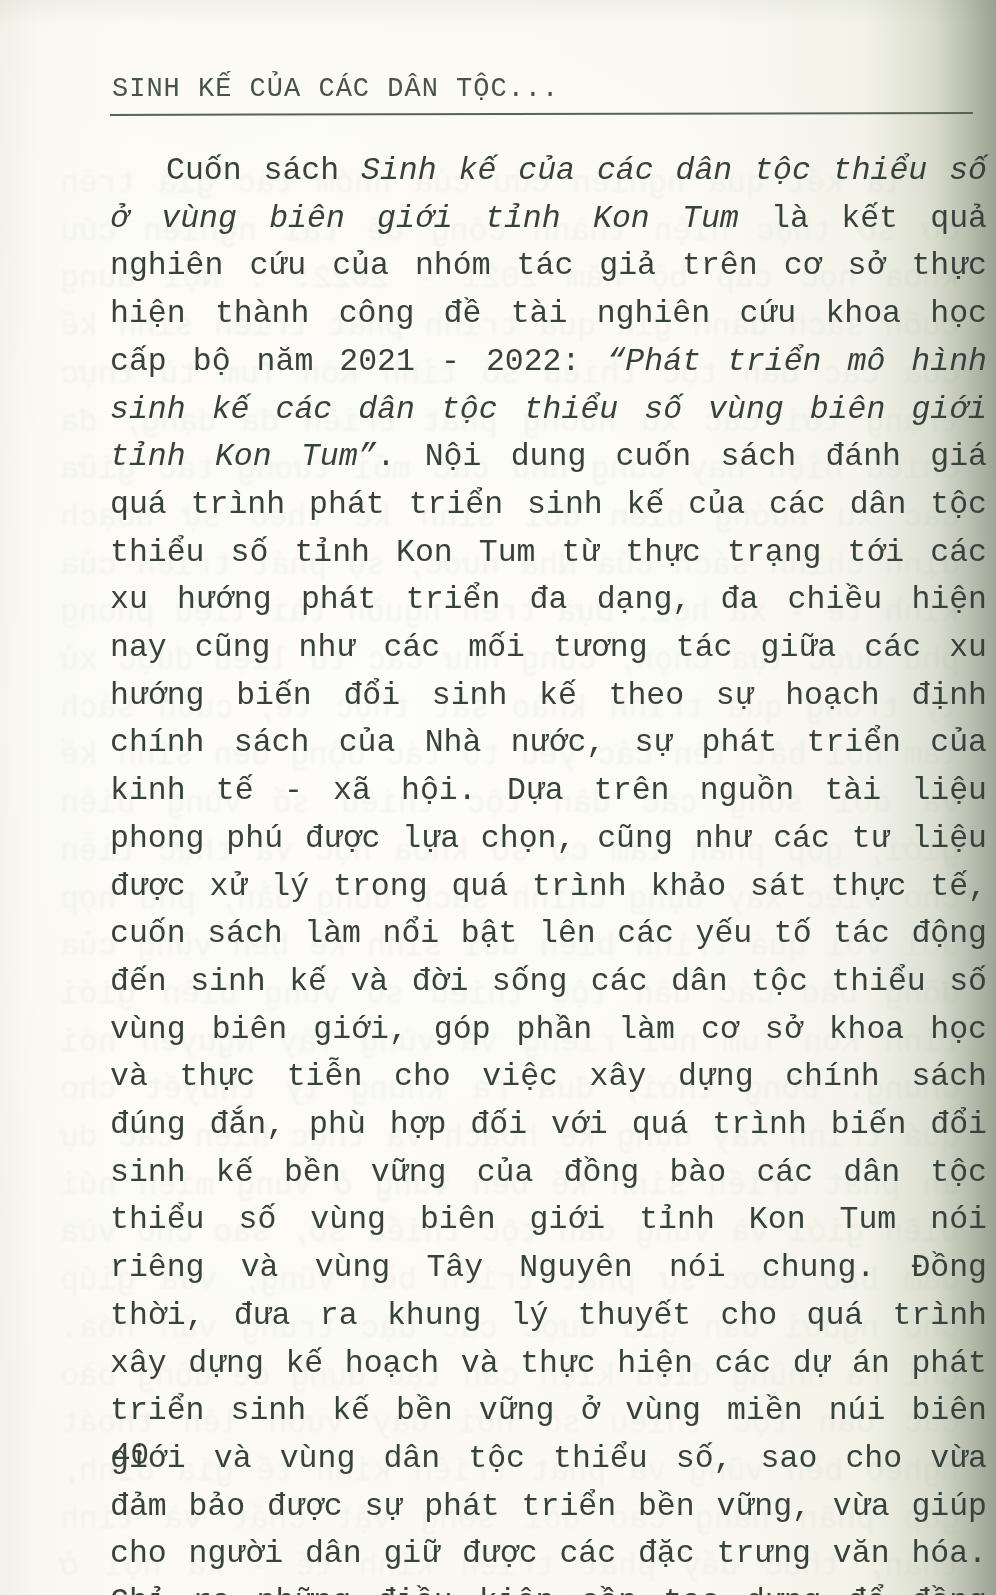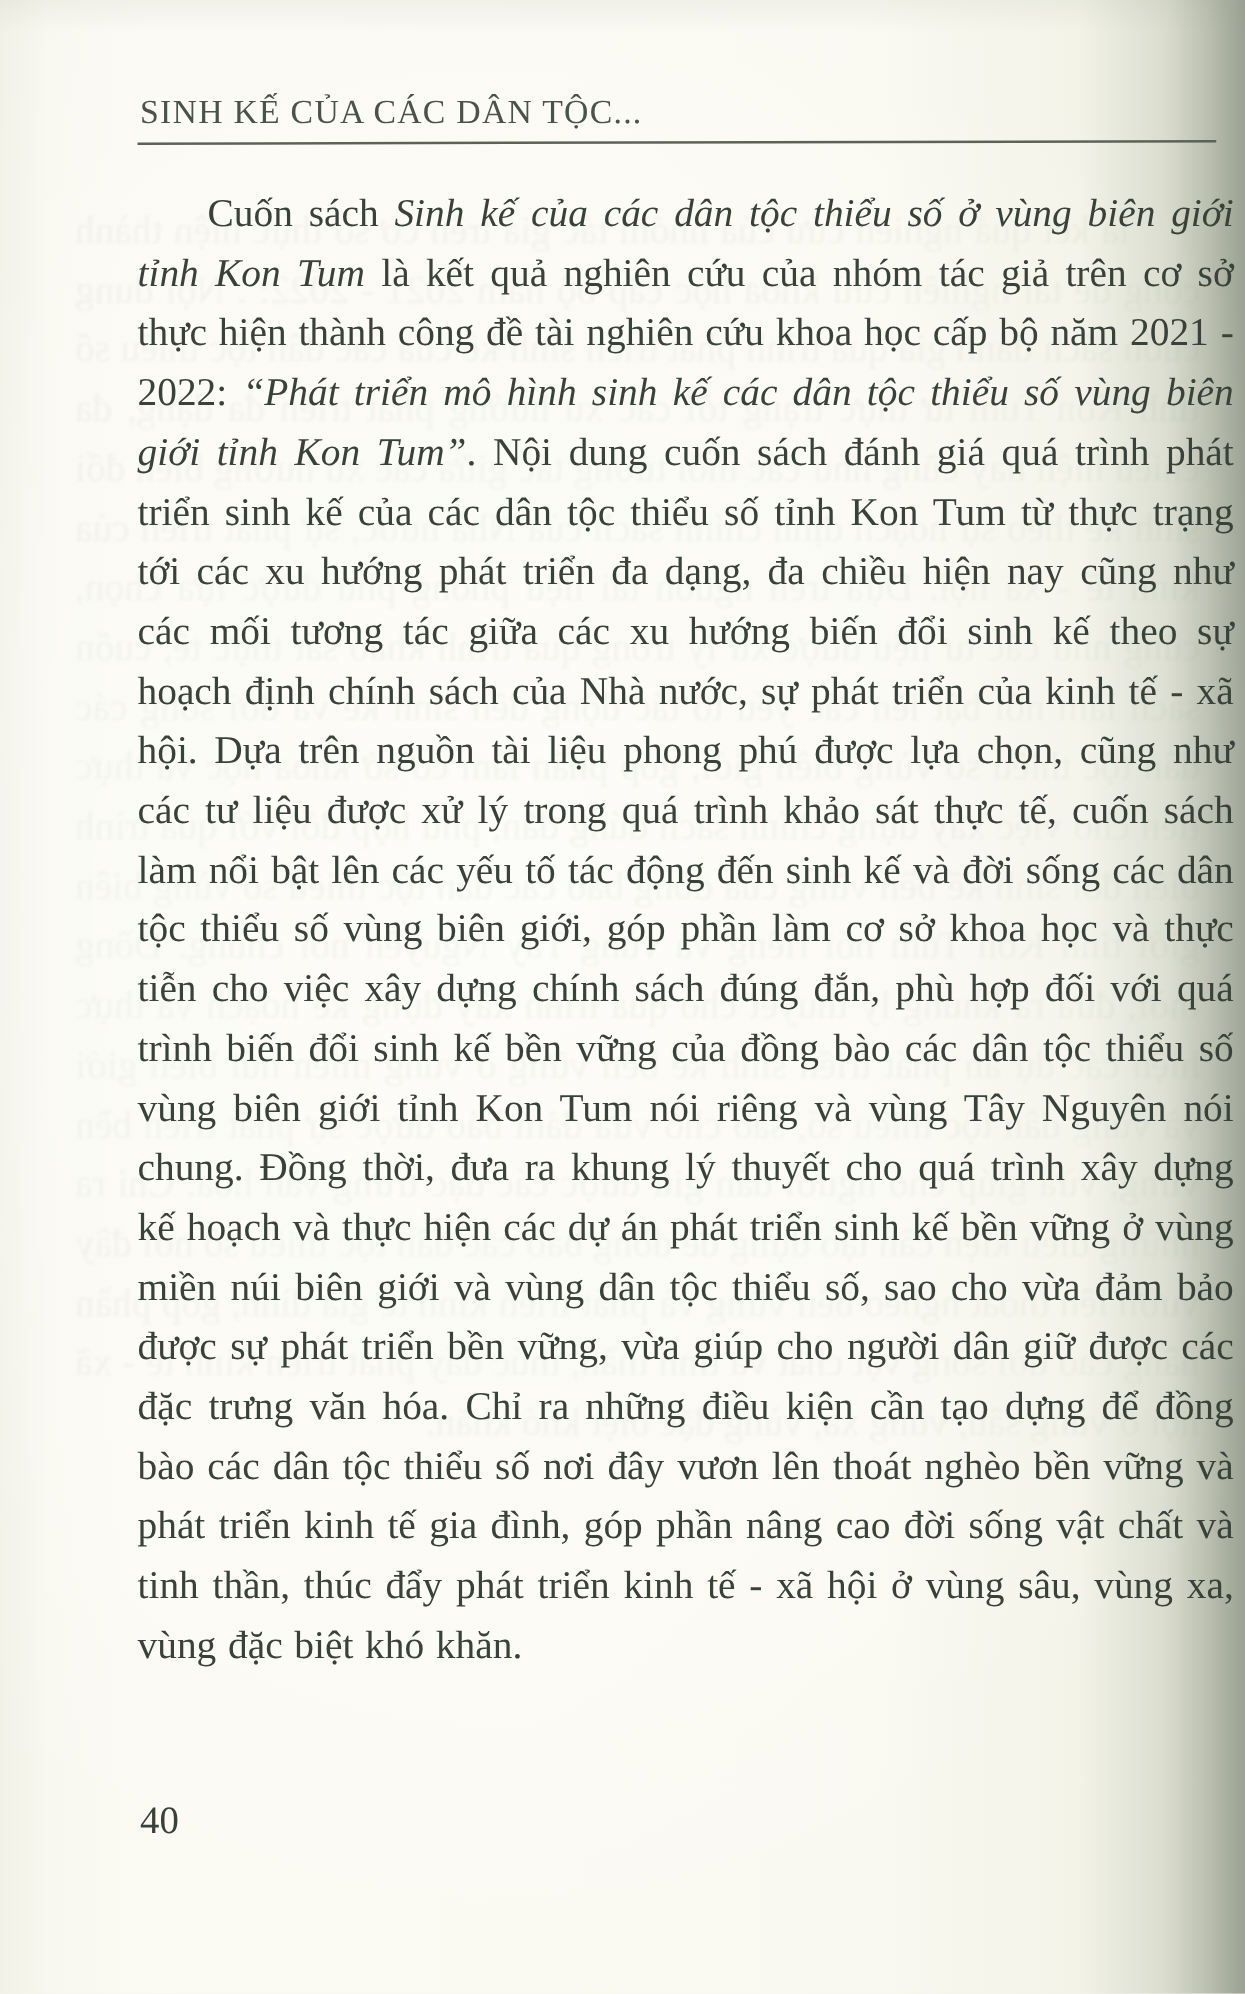--- a/index.html
+++ b/index.html
@@ -15,21 +15,21 @@
     width:996px;height:1595px;
     margin:0 auto;
     background:
       radial-gradient(120% 90% at 40% 45%, rgba(255,255,255,0.55) 0%, rgba(255,255,255,0) 60%),
       linear-gradient(90deg,
         #f2f1e7 0px, #f9f8f0 40px, #fbfaf3 120px,
         #faf9f1 700px, #f3f3e8 860px, #e6e8da 930px,
         #d2d5c6 965px, var(--edge) 996px),
       var(--paper);
     overflow:hidden;
-    font-family:Liberation Serif, serif;
+    font-family:Liberation Mono, monospace;
   }
   
   .curve-shade{
     position:absolute;top:0;right:0;width:130px;height:100%;
     background:linear-gradient(90deg, rgba(110,120,100,0) 0%, rgba(110,120,100,0.10) 55%, rgba(95,105,88,0.30) 100%);
     pointer-events:none;
   }
   .top-shade{
     position:absolute;top:0;left:0;width:100%;height:26px;
     background:linear-gradient(180deg, rgba(150,158,140,0.10), rgba(150,158,140,0));

